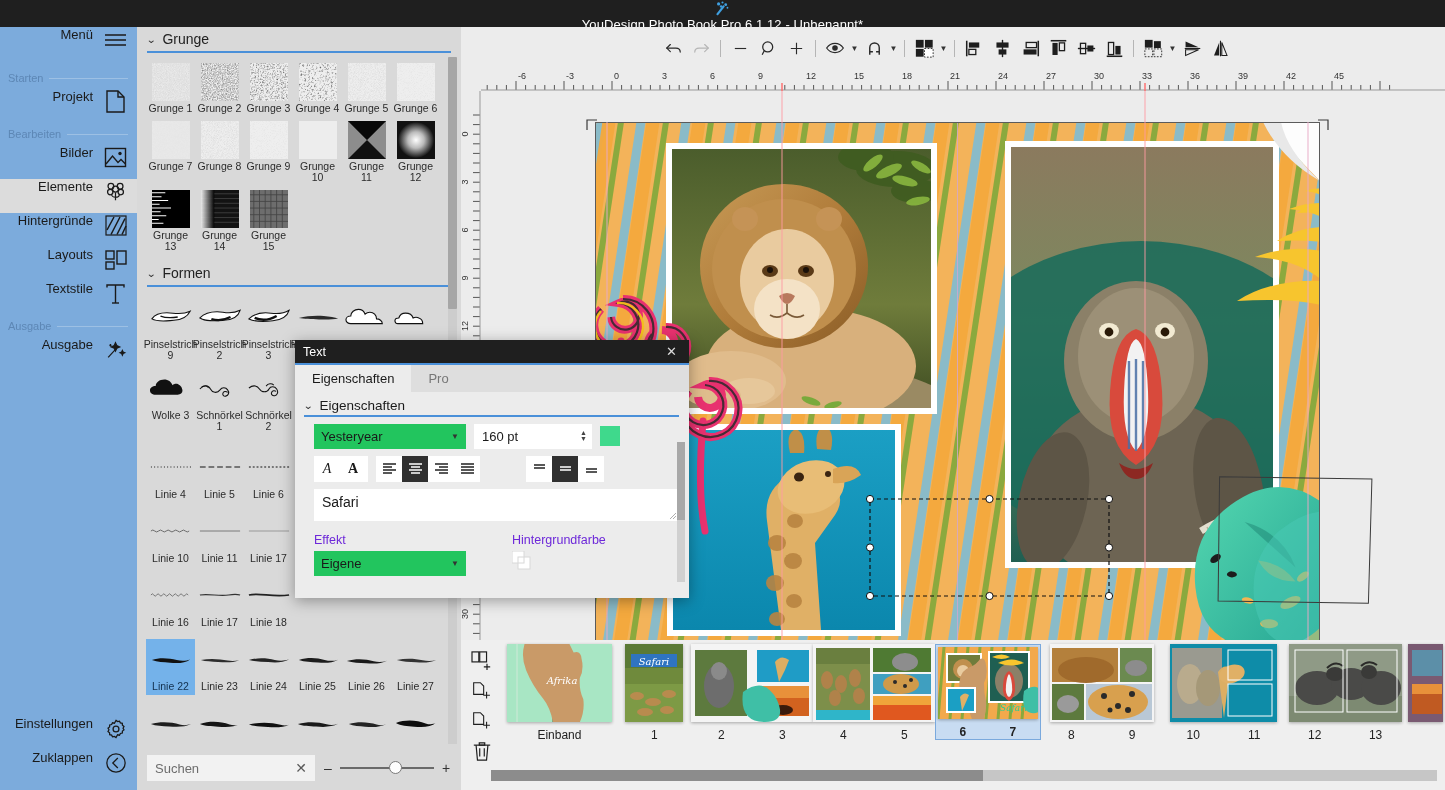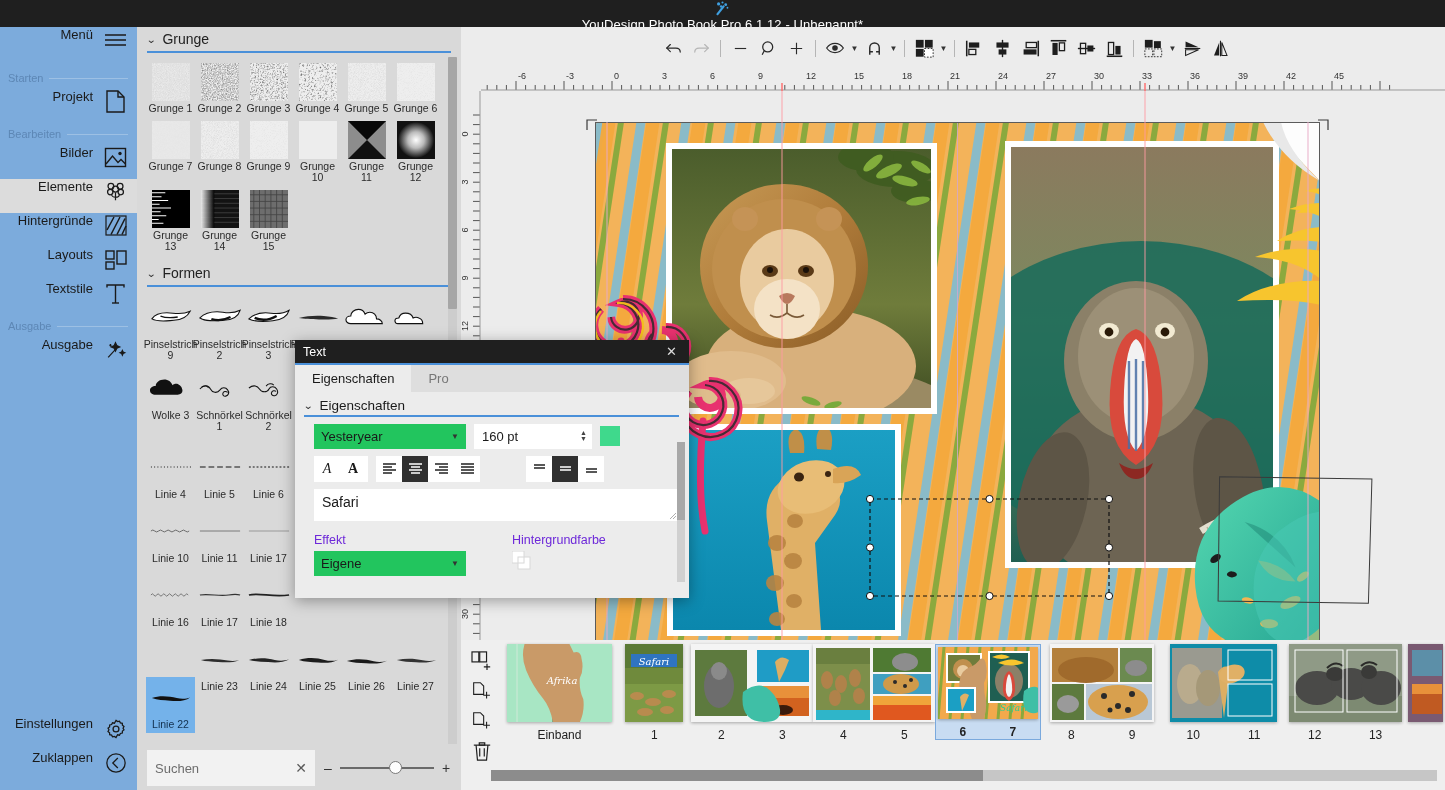--- a/index.html
+++ b/index.html
@@ -58,37 +58,37 @@
   .grid{
     display:flex; flex-wrap:wrap; padding:4px 7px 0 9px; gap:0;
   }
   .cell{
     width:49px; margin:0 0 4px 0; padding:0 1px 3px 1px;
     display:flex; flex-direction:column; align-items:center;
   }
   .thumb{ width:44px; height:40px; display:block; }
   .thumb.sq{ width:38px; height:38px; }
   .cap{ font-size:10.5px; color:#2b2b2b; text-align:center; line-height:11px; margin-top:2px; }
-  .cell.selected{ background:#74b2ea;margin-top:38px; }
+  .cell.selected{ background:#74b2ea; }
   .cell.selected .cap{ color:#13314e; }
 
   .panel-scroll{
     position:absolute; right:4px; top:30px; width:9px; bottom:46px;
     background:#cdcdcd;
   }
   .panel-scroll .thumbbar{
     position:absolute; left:0; width:9px; background:#a6a6a6; border-radius:1px;
   }
 
   .searchbar{
     position:absolute; left:0; bottom:0; width:324px; height:44px;
     background:#d9d9d9; display:flex; align-items:center; padding:0 10px; gap:8px;
   }
   .search-field{
-    flex:0 0 168px; height:36px; background:#f2f2f2; display:flex; align-items:center;
+    flex:0 0 168px; height:26px; background:#f2f2f2; display:flex; align-items:center;
     padding:0 8px; color:#6d6d6d; font-size:13px; justify-content:space-between;
   }
   .search-field .x{ color:#595959; font-size:14px; }
   .zoomctl{ display:flex; align-items:center; gap:7px; flex:1; color:#333; }
   .zoomctl .minus,.zoomctl .plus{ font-size:14px; width:10px; text-align:center; }
   .slider{ position:relative; flex:1; height:14px; }
   .slider .track{ position:absolute; left:0; right:0; top:6px; height:2px; background:#6a6a6a; }
   .slider .knob{ position:absolute; left:52%; top:0; width:13px; height:13px; border-radius:50%;
                  background:#fdfdfd; border:1px solid #7a7a7a; }
 

